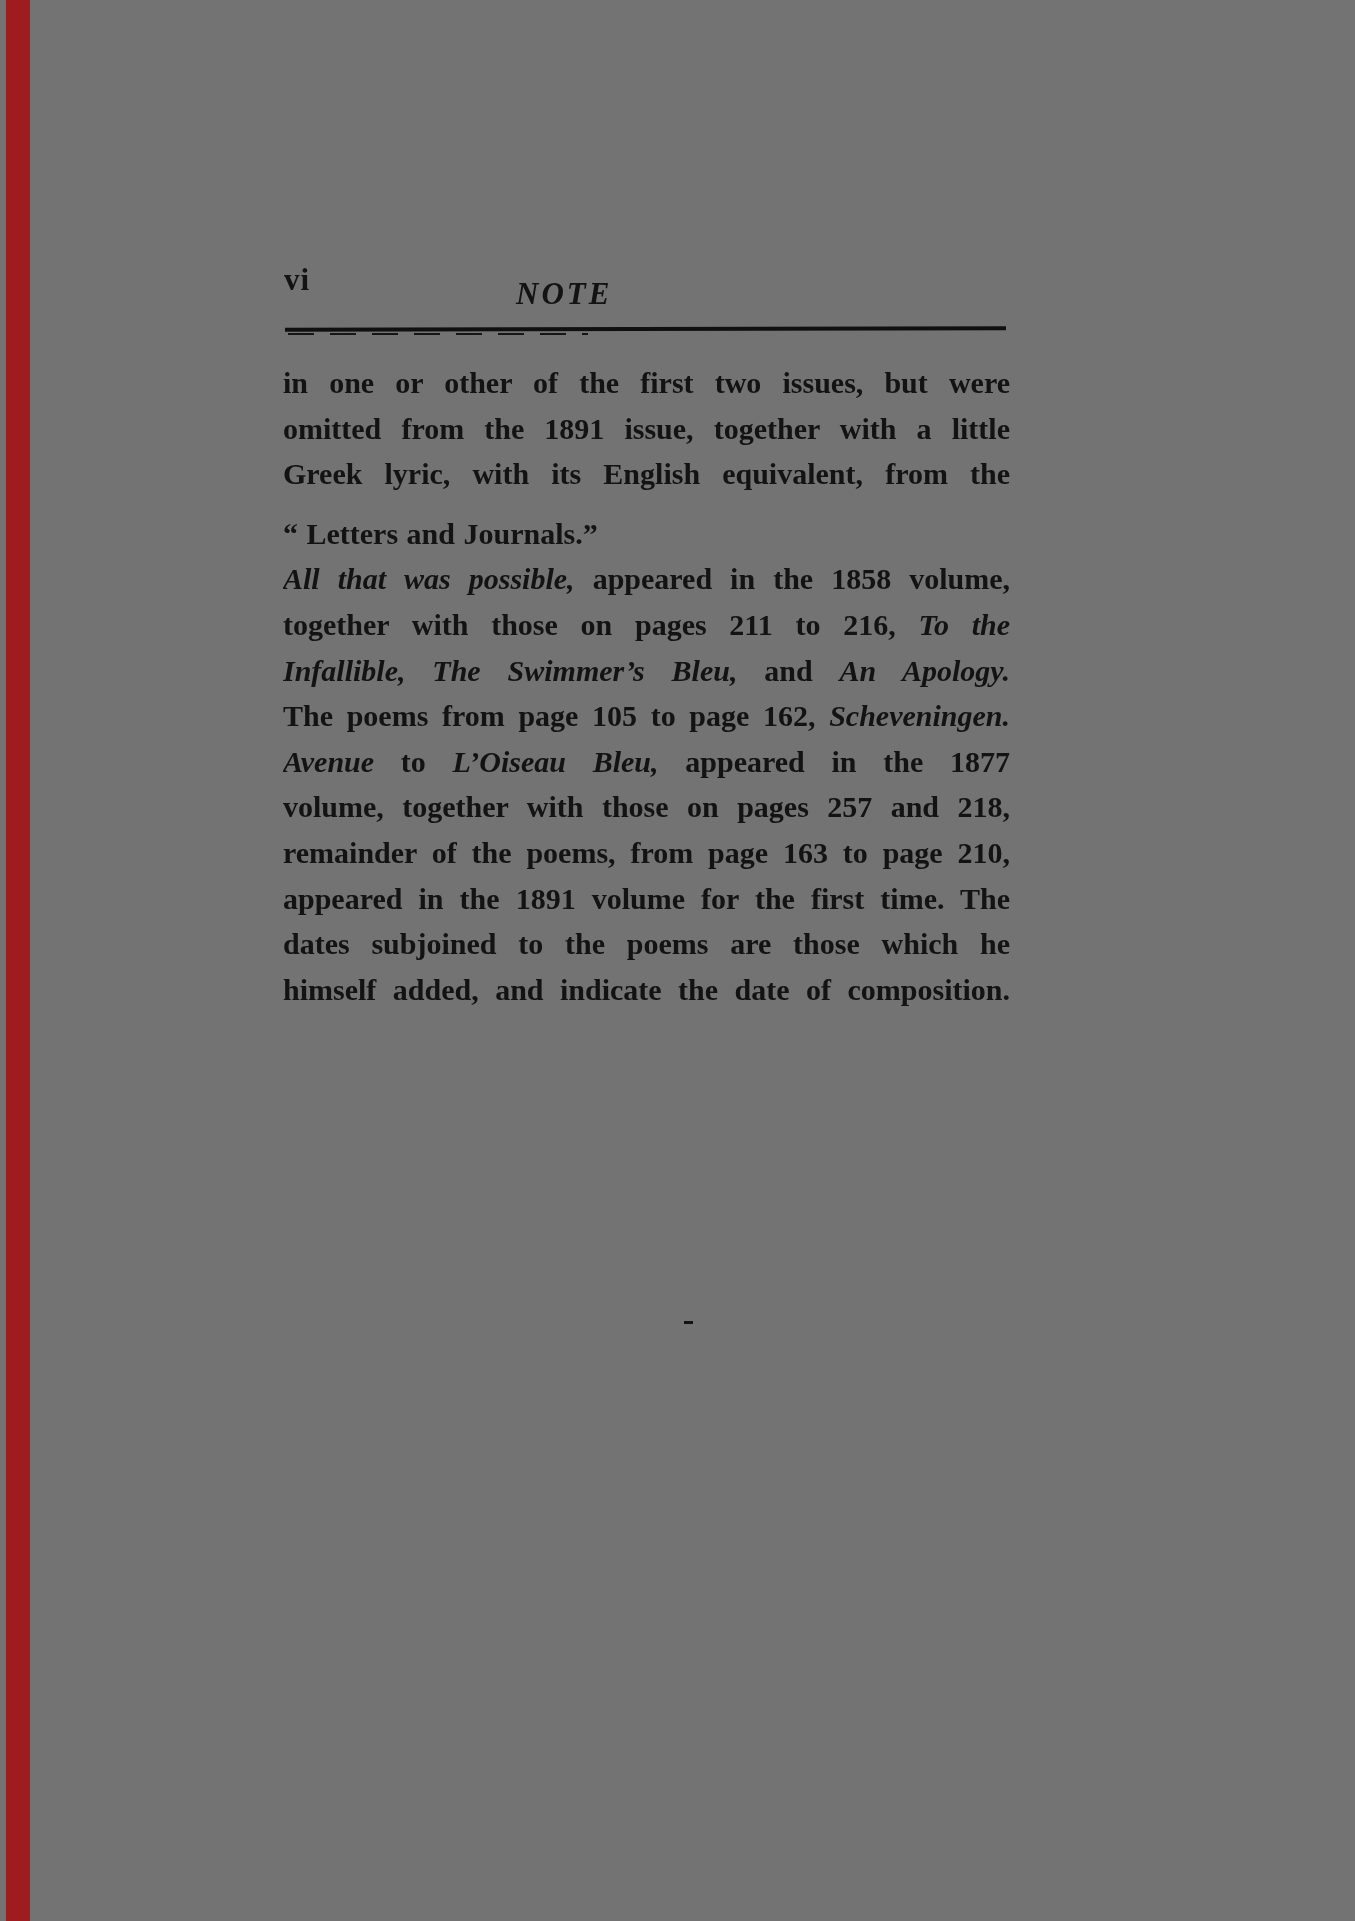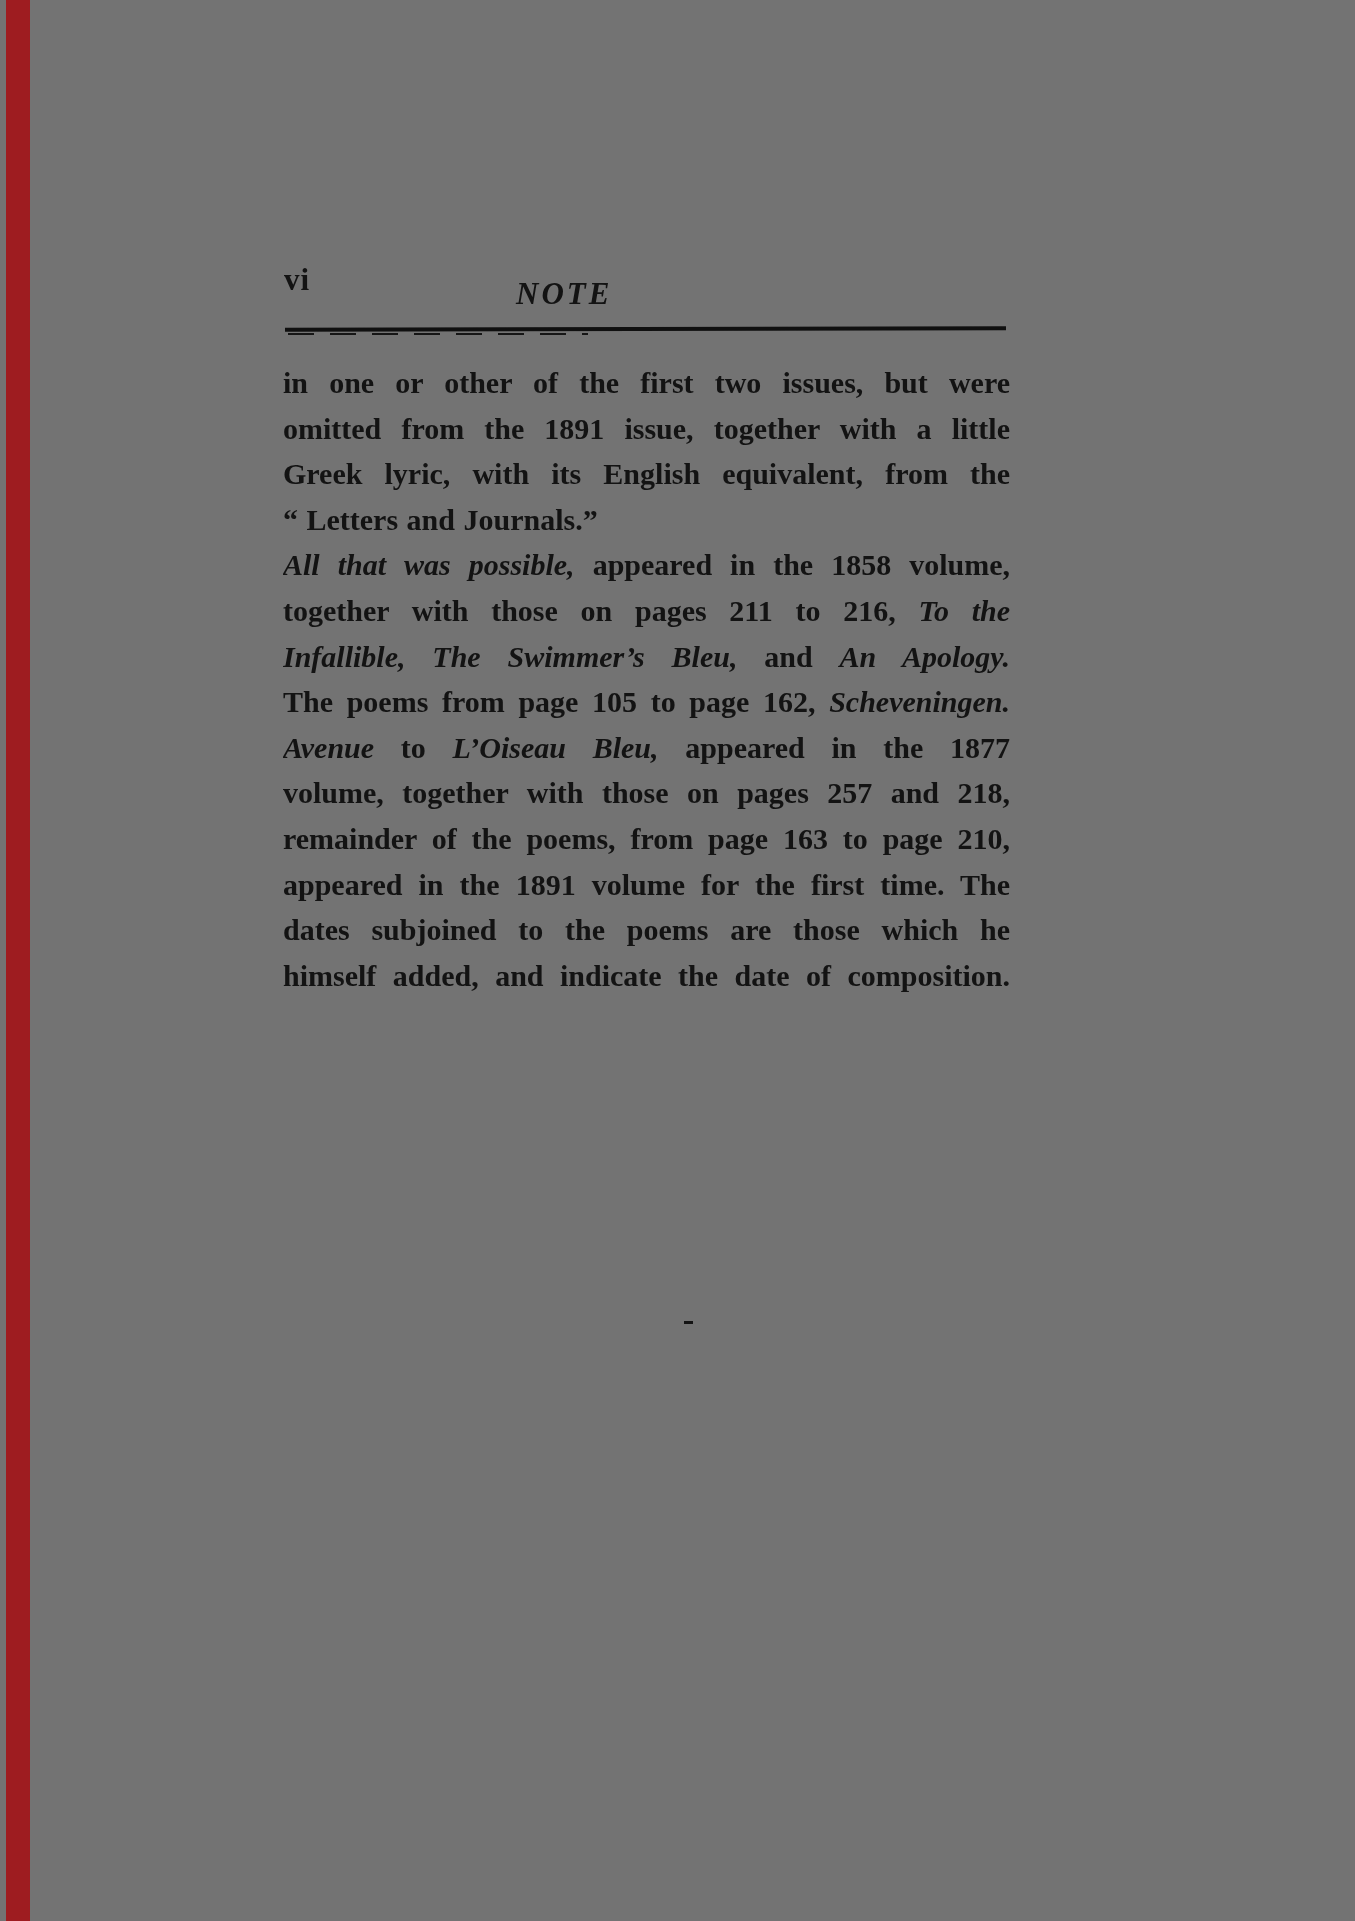--- a/index.html
+++ b/index.html
@@ -47,20 +47,21 @@
     text-justify:inter-word;
     word-spacing:-2px;
     white-space:normal;
     overflow:hidden;
   }
   .line.left{
     text-align:left;
     -moz-text-align-last:left;
     text-align-last:left;
     word-spacing:1px;
+    margin-top:14px;
   }
   .line.indent{text-indent:45px;}
   .seg-i{font-style:italic;}
   .stray-dash{
     position:absolute;left:684px;top:1321px;width:9px;height:3px;
     background:#131313;
   }
 </style>
 </head>
 <body>

